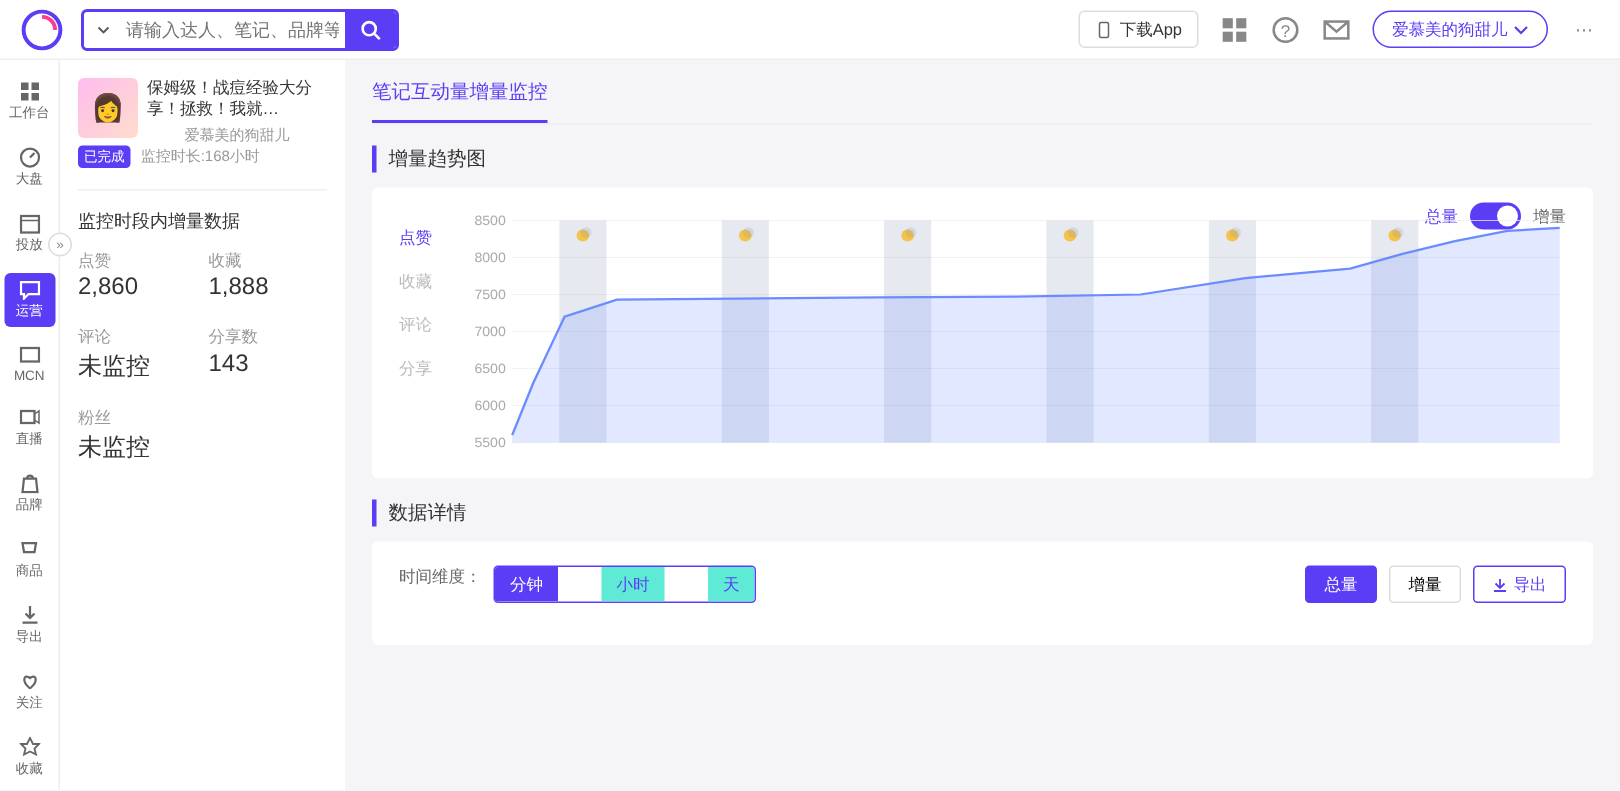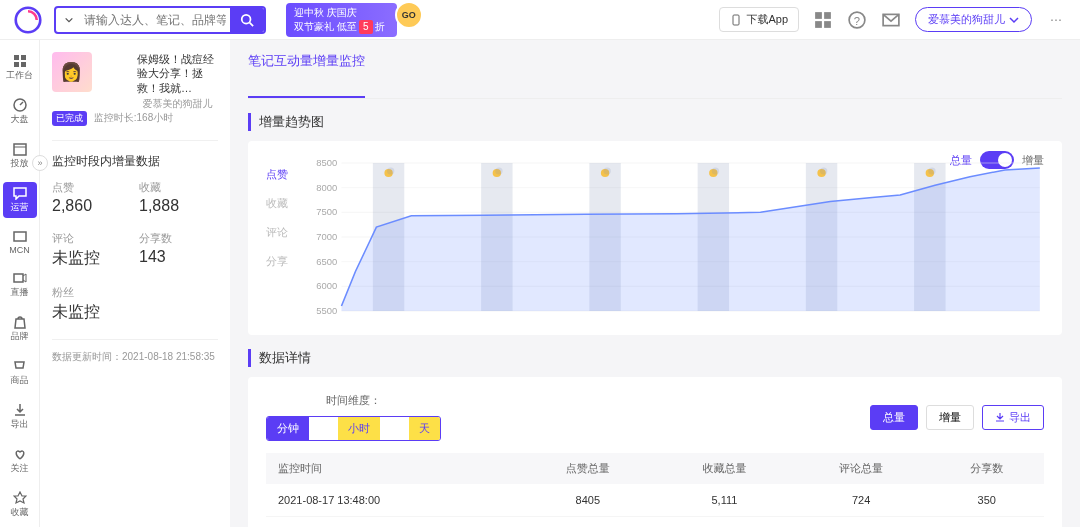--- a/index.html
+++ b/index.html
@@ -26,34 +26,34 @@
     .nav-item { width: 34px; display: flex; flex-direction: column; align-items: center; gap: 1px; padding: 4px 0; cursor: pointer; border-radius: 4px; }
     .nav-item.active { background: #5b3df5; }
     .nav-item .ni-icon { width: 14px; height: 14px; color: #666; }
     .nav-item.active .ni-icon { color: #fff; }
     .nav-item .ni-label { font-size: 9px; color: #666; }
     .nav-item.active .ni-label { color: #fff; }
     .nav-expand { position: absolute; top: 115px; right: -9px; width: 16px; height: 16px; background: #fff; border: 1px solid #ddd; border-radius: 50%; display: flex; align-items: center; justify-content: center; cursor: pointer; font-size: 9px; color: #888; }
     .sidepanel { width: 190px; background: #fff; padding: 12px; }
     .note-head { display: flex; gap: 6px; }
     .note-thumb { width: 40px; height: 40px; border-radius: 4px; background: linear-gradient(135deg,#fbe,#fdc); flex-shrink: 0; display:flex; align-items:center; justify-content:center; font-size:18px;}
-    .note-meta { font-size: 11px; margin-left: 39px; }
+    .note-meta { font-size: 11px; }
     .note-title { color: #333; line-height: 1.3; }
     .note-author { color: #999; font-size: 10px; margin-top: 2px; text-align: center; }
     .note-tags { margin-top: 0; font-size: 10px; color: #999; }
     .note-tags .badge { background: #5b3df5; color: #fff; padding: 1px 4px; border-radius: 3px; margin-right: 4px; font-size: 9px; display:inline-block;}
     .note-pubtime { font-size: 10px; color: #999; margin-top: 4px; }
     .sect-title { font-size: 12px; color: #333; font-weight: 500; margin: 14px 0 10px; border-top: 1px solid #f0f0f0; padding-top: 12px;}
     .stats-grid { display: grid; grid-template-columns: 1fr 1fr; gap: 16px 8px; }
     .stat-lbl { font-size: 11px; color: #999; margin-bottom: 2px; }
     .stat-val { font-size: 16px; color: #333; }
     .refresh-time { font-size: 10px; color: #999; margin-top: 16px; border-top: 1px solid #f0f0f0; padding-top: 10px;}
     .main { flex: 1; padding: 12px 18px; overflow-y: auto; }
     .tabbar { border-bottom: 1px solid #eee; margin-bottom: 14px; }
-    .tabitem { display: inline-block; padding: 0 0 26px; color: #5b3df5; font-size: 13px; border-bottom: 2px solid #5b3df5; }
+    .tabitem { display: inline-block; padding: 0 0 10px; color: #5b3df5; font-size: 13px; border-bottom: 2px solid #5b3df5; }
     .card-title { font-size: 13px; font-weight: 500; color: #333; margin-bottom: 10px; border-left: 3px solid #5b3df5; padding-left: 8px; }
     .chart-card { background: #fff; border-radius: 4px; padding: 16px 18px 18px; margin-bottom: 14px; position: relative; }
     .toggle-wrap { position: absolute; top: 10px; right: 18px; display: flex; align-items: center; gap: 8px; font-size: 11px; color: #666; }
     .toggle { width: 34px; height: 18px; background: #5b3df5; border-radius: 9px; position: relative; cursor: pointer; }
     .toggle::after { content: ""; position: absolute; width: 14px; height: 14px; background: #fff; border-radius: 50%; top: 2px; right: 2px; }
     .chart-body { display: flex; gap: 6px; }
     .metric-tabs { width: 38px; display: flex; flex-direction: column; gap: 14px; padding-top: 10px; }
     .metric-tab { font-size: 11px; color: #bbb; cursor: pointer; }
     .metric-tab.active { color: #5b3df5; }
     .chart-area { flex: 1; position: relative; height: 160px; }
@@ -62,23 +62,23 @@
     .night-band { fill: #8492b4; opacity: 0.2; }
     .chart-line { fill: none; stroke: #6b8cff; stroke-width: 1.5; }
     .chart-fill { fill: #6b8cff; opacity: 0.2; }
     .moon { fill: #f5c24a; }
     .slider-bar { margin-top: 10px; margin-left: 44px; position: relative; height: 20px; }
     .slider-track { position: absolute; top: 7px; left: 0; right: 0; height: 6px; background: #eee; border-radius: 3px; }
     .slider-handle { position: absolute; top: 3px; width: 14px; height: 14px; background: #fff; border: 2px solid #ccc; border-radius: 50%; cursor: pointer; }
     .slider-label { position: absolute; top: 22px; font-size: 9px; color: #999; }
     .detail-card { background: #fff; border-radius: 4px; padding: 16px 18px; }
     .detail-hdr { display: flex; align-items: center; margin-bottom: 12px; }
-    .granu { display: flex; align-items: center; gap: 8px; font-size: 11px; color: #666; flex-direction: column; }
+    .granu { display: flex; align-items: flex-start; gap: 8px; font-size: 11px; color: #666; }
     .granu-btns { display: flex; border: 1px solid #5b3df5; border-radius: 3px; overflow: hidden; gap: 29px; }
-    .g-btn { padding: 4px 10px; font-size: 11px; cursor: pointer; color: #5b3df5; background: #fde047; border: none; }
+    .g-btn { padding: 4px 10px; font-size: 11px; cursor: pointer; color: #5b3df5; background: #5eead4; border: none; }
     .g-btn.active { background: #5b3df5; color: #fff; }
     .detail-right { margin-left: auto; display: flex; gap: 8px; }
     .pill { border: 1px solid #ddd; border-radius: 3px; padding: 4px 12px; font-size: 11px; cursor: pointer; background: #fff; }
     .pill.active { background: #5b3df5; color: #fff; border-color: #5b3df5; }
     .pill.export { color: #5b3df5; border-color: #5b3df5; display: flex; align-items: center; gap: 4px; }
     .data-table { width: 100%; border-collapse: collapse; }
     .data-table th { background: #f7f7f9; font-weight: 400; font-size: 11px; color: #666; padding: 8px 12px; text-align: center; }
     .data-table th:first-child { text-align: left; }
     .data-table td { font-size: 11px; color: #333; padding: 10px 12px; text-align: center; border-bottom: 1px solid #f5f5f5; }
     .data-table td:first-child { text-align: left; }
@@ -100,27 +100,20 @@
         </svg>
     </div>
     <input placeholder="请输入达人、笔记、品牌等搜索" style="">
     <div class="sbtn">
       <svg viewBox="0 0 16 16">
           <circle cx="7" cy="7" r="5" fill="none" stroke="#fff" stroke-width="2"></circle>
           <line x1="11" y1="11" x2="15" y2="15" stroke="#fff" stroke-width="2"></line>
         </svg>
     </div>
   </div>
-  <div class="promo">
-    <div class="promo-badge">
-      <div>迎中秋 庆国庆</div>
-      <div><span>双节豪礼 低至</span><span class="promo-five">5</span><span>折</span></div>
-      <div class="go">GO</div>
-    </div>
-  </div>
   <div class="top-right">
     <div class="dl-btn">
       <svg width="12" height="12" viewBox="0 0 12 12">
           <rect x="3" y="1" width="6" height="10" rx="1" fill="none" stroke="#666" stroke-width="1"></rect>
         </svg>
       <span>下载App</span>
     </div>
     <div class="icon-btn">
       <svg viewBox="0 0 16 16" width="18" height="18">
           <rect x="1" y="1" width="6" height="6" fill="#888"></rect>
@@ -257,21 +250,20 @@
       </div>
       <div>
         <div class="stat-lbl">分享数</div>
         <div class="stat-val">143</div>
       </div>
       <div>
         <div class="stat-lbl">粉丝</div>
         <div class="stat-val">未监控</div>
       </div>
     </div>
-    <div class="refresh-time"><span>数据更新时间</span>：<span>2021-08-18 21:58:35</span></div>
   </div>
 
   <div class="main">
     <div class="tabbar">
       <div class="tabitem">笔记互动量增量监控</div>
     </div>
 
     <div class="card-title">增量趋势图</div>
     <div class="chart-card">
       <div class="toggle-wrap">
@@ -342,35 +334,15 @@
           <button class="pill active">总量</button>
           <button class="pill">增量</button>
           <button class="pill export">
             <svg width="10" height="10" viewBox="0 0 10 10">
                 <path d="M5 1 L5 7 M2 4 L5 7 L8 4 M1 9 L9 9" stroke="#5b3df5" stroke-width="1.2" fill="none"></path>
               </svg>
             <span>导出</span>
           </button>
         </div>
       </div>
-      <table class="data-table">
-        <thead>
-            <tr id="thead-row">
-              <th>监控时间</th>
-              <th>点赞总量</th>
-              <th>收藏总量</th>
-              <th>评论总量</th>
-              <th>分享数</th>
-            </tr>
-          </thead>
-        <tbody id="tbody">
-            <tr>
-              <td>2021-08-17 13:48:00</td>
-              <td>8405</td>
-              <td>5,111</td>
-              <td>724</td>
-              <td>350</td>
-            </tr>
-          </tbody>
-      </table>
     </div>
   </div>
 </div>
 
 </body></html>

